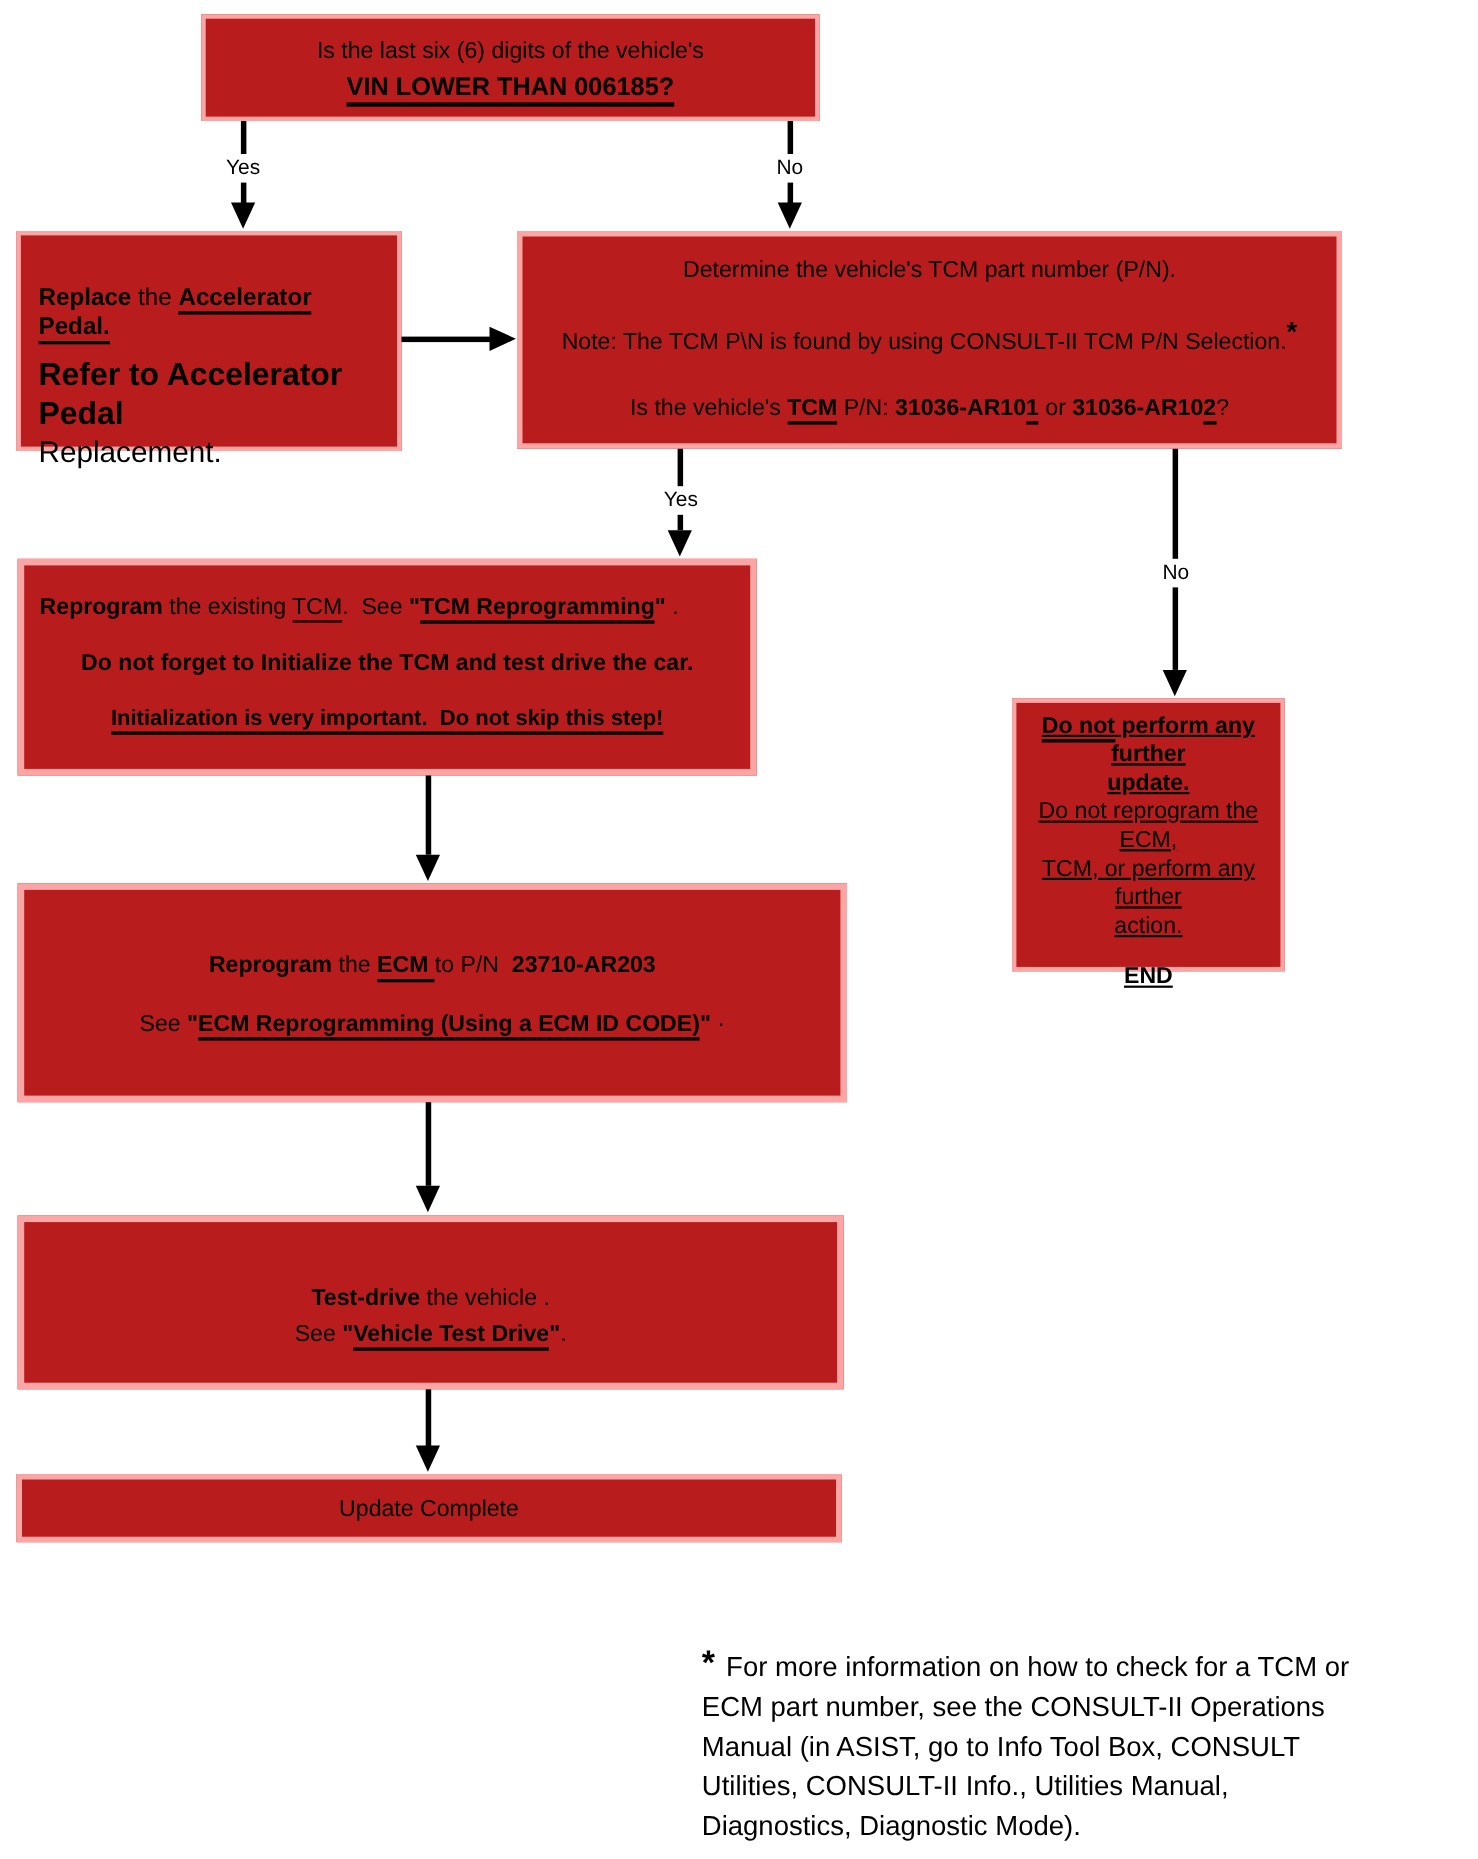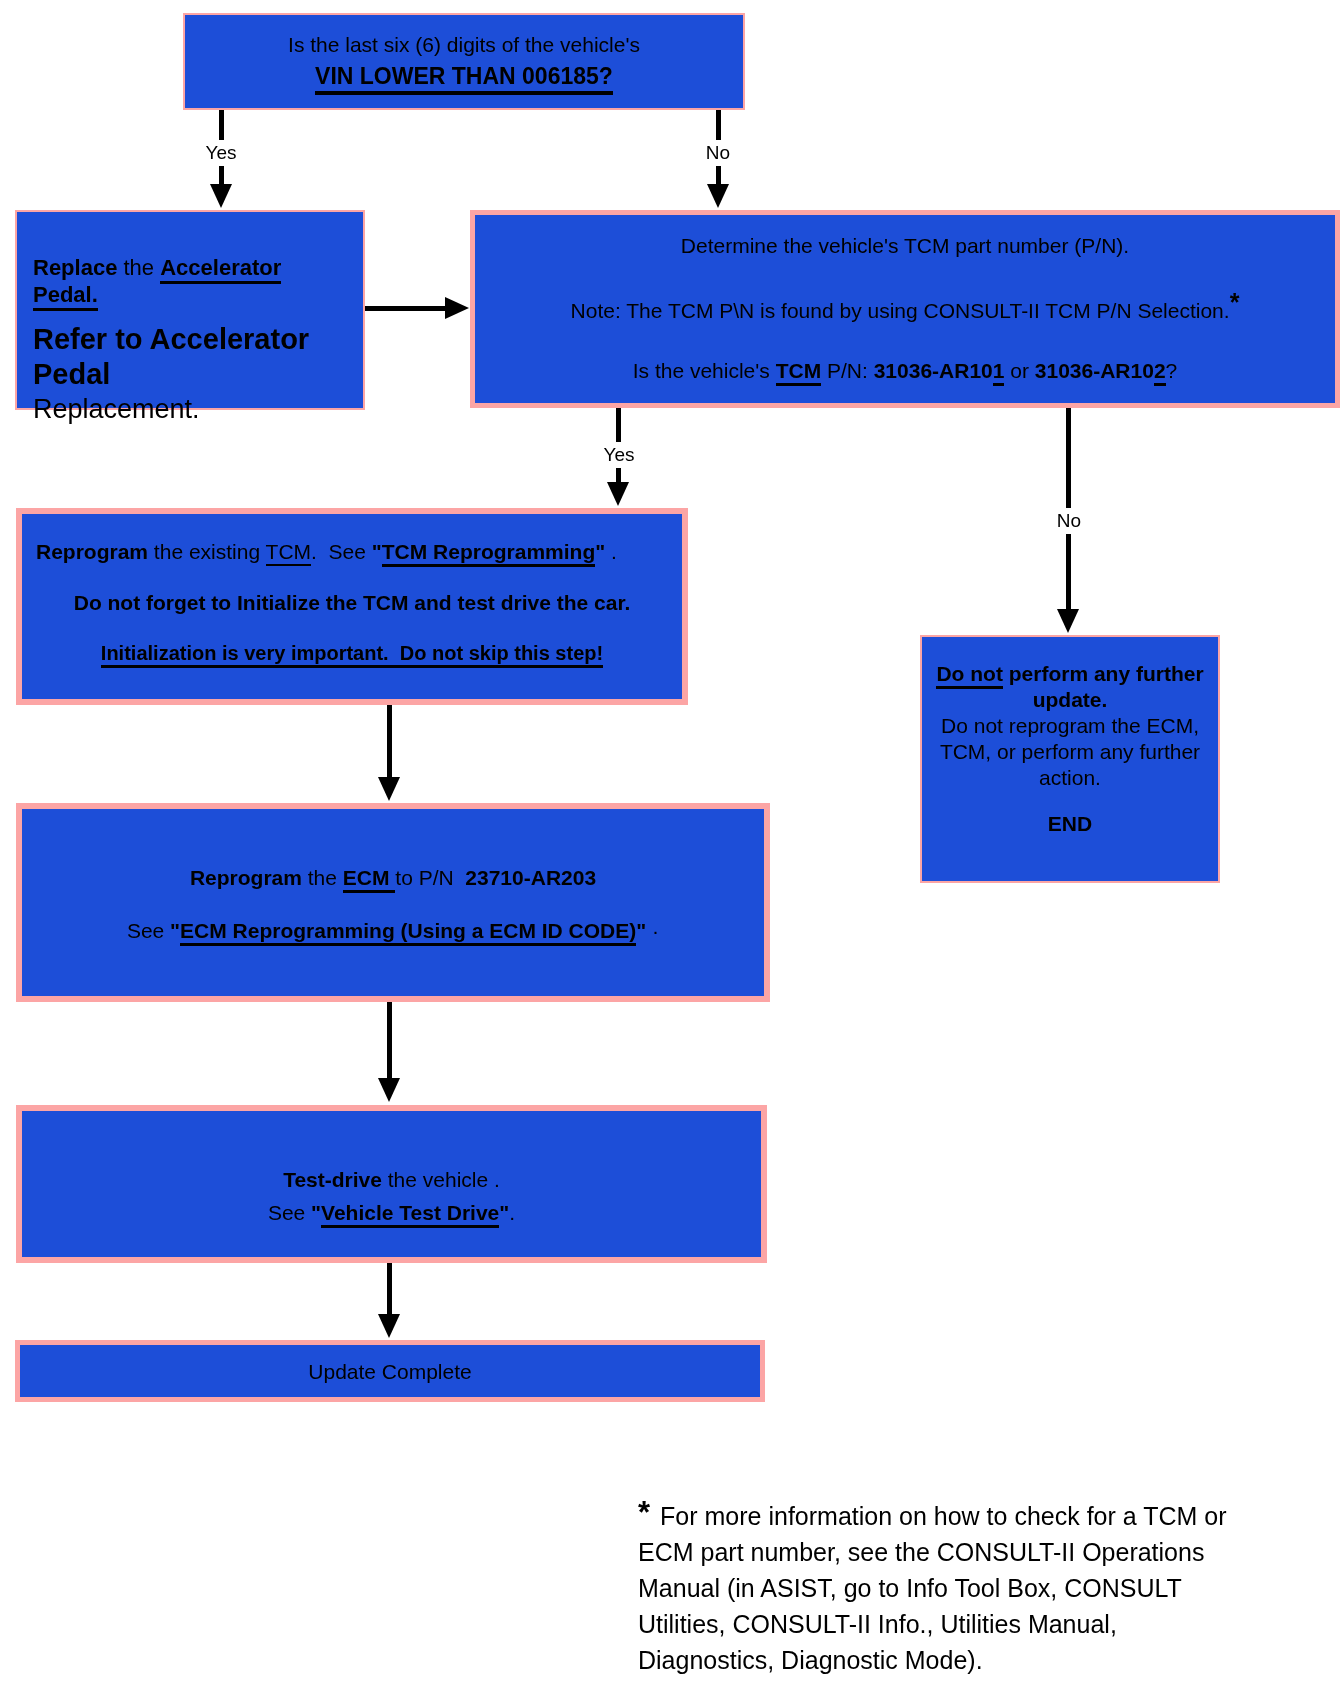--- a/index.html
+++ b/index.html
@@ -1,21 +1,21 @@
 <!DOCTYPE html>
 <html><head>
 <meta charset="utf-8">
 <style>
   html,body{margin:0;padding:0;background:#ffffff;}
   #canvas{
     position:relative;width:1344px;height:1690px;background:#ffffff;
     font-family:"Liberation Sans","DejaVu Sans",sans-serif;color:#000;
     -webkit-font-smoothing:antialiased;
   }
-  .box{position:absolute;box-sizing:border-box;border:2px solid #fca5a5;background:#1d4ed8;}
+  .box{position:absolute;box-sizing:border-box;border:4px solid #fca5a5;background:#b91c1c;}
   .bd5{border-width:5px;}
   .bd6{border-width:6px;}
   .txt{font-size:21px;line-height:26px;}
   .ctr{text-align:center;}
   .b{font-weight:bold;}
   .u{border-bottom:2px solid #000;padding-bottom:1px;}
   .bu{font-weight:bold;border-bottom:3px solid #000;padding-bottom:1px;}
   .hu{font-weight:bold;border-bottom:4px solid #000;padding-bottom:2px;}
   p{margin:0;}
   .vline{position:absolute;width:5px;background:#000;}
@@ -53,21 +53,21 @@
 
   <div class="box" style="left:15px;top:210px;width:350px;height:200px;padding:42px 14px 0 16px;">
     <p style="font-size:22px;line-height:27px;margin-bottom:14px;"><span class="b">Replace</span><span> the </span><span class="bu">Accelerator Pedal.</span></p>
     <p style="font-size:29px;line-height:35px;font-weight:bold;">Refer to Accelerator Pedal</p>
     <p style="font-size:27px;line-height:35px;">Replacement.</p>
   </div>
 
   <div class="hline" style="left:365px;top:306px;width:82px;"></div>
   <div class="ah-right" style="left:445px;top:297px;"></div>
 
-  <div class="box bd5 txt ctr" style="left:470px;top:210px;width:870px;height:198px;padding-top:18px;">
+  <div class="box bd5 txt ctr" style="left:470px;top:210px;width:750px;height:198px;padding-top:18px;">
     <p>Determine the vehicle's TCM part number (P/N).</p>
     <p style="margin-top:39px;"><span>Note: The TCM P\N is found by using CONSULT-II TCM P/N Selection.</span><span class="sup">*</span></p>
     <p style="margin-top:34px;"><span>Is the vehicle's </span><span class="bu">TCM</span><span> P/N: </span><span class="b">31036-AR10</span><span class="bu">1</span><span> or </span><span class="b">31036-AR10</span><span class="bu">2</span><span>?</span></p>
   </div>
 
   <div class="vline" style="left:616px;top:408px;height:74px;"></div>
   <div class="ah-down" style="left:607px;top:482px;"></div>
   <div class="lbl" style="left:589px;top:442px;">Yes</div>
 
   <div class="vline" style="left:1066px;top:408px;height:201px;"></div>
@@ -96,21 +96,21 @@
     <p style="margin-top:7px;"><span>See </span><span class="b">"</span><span class="bu">Vehicle Test Drive</span><span class="b">"</span><span>.</span></p>
   </div>
 
   <div class="vline" style="left:387px;top:1263px;height:52px;"></div>
   <div class="ah-down" style="left:378px;top:1314px;"></div>
 
   <div class="box bd5 txt ctr" style="left:15px;top:1340px;width:750px;height:62px;padding-top:14px;">
     <p>Update Complete</p>
   </div>
 
-  <div class="box txt ctr" style="left:920px;top:635px;width:300px;height:248px;padding-top:24px;">
+  <div class="box txt ctr" style="left:920px;top:635px;width:248px;height:248px;padding-top:8px;text-decoration:underline;">
     <p class="b"><span class="bu">Do not</span><span> perform any further</span></p>
     <p class="b">update.</p>
     <p>Do not reprogram the ECM,</p>
     <p>TCM, or perform any further</p>
     <p>action.</p>
     <p class="b" style="margin-top:20px;">END</p>
   </div>
 
   <div class="footnote">
     <p><span class="fnstar">*</span><span>For more information on how to check for a TCM or</span></p>

